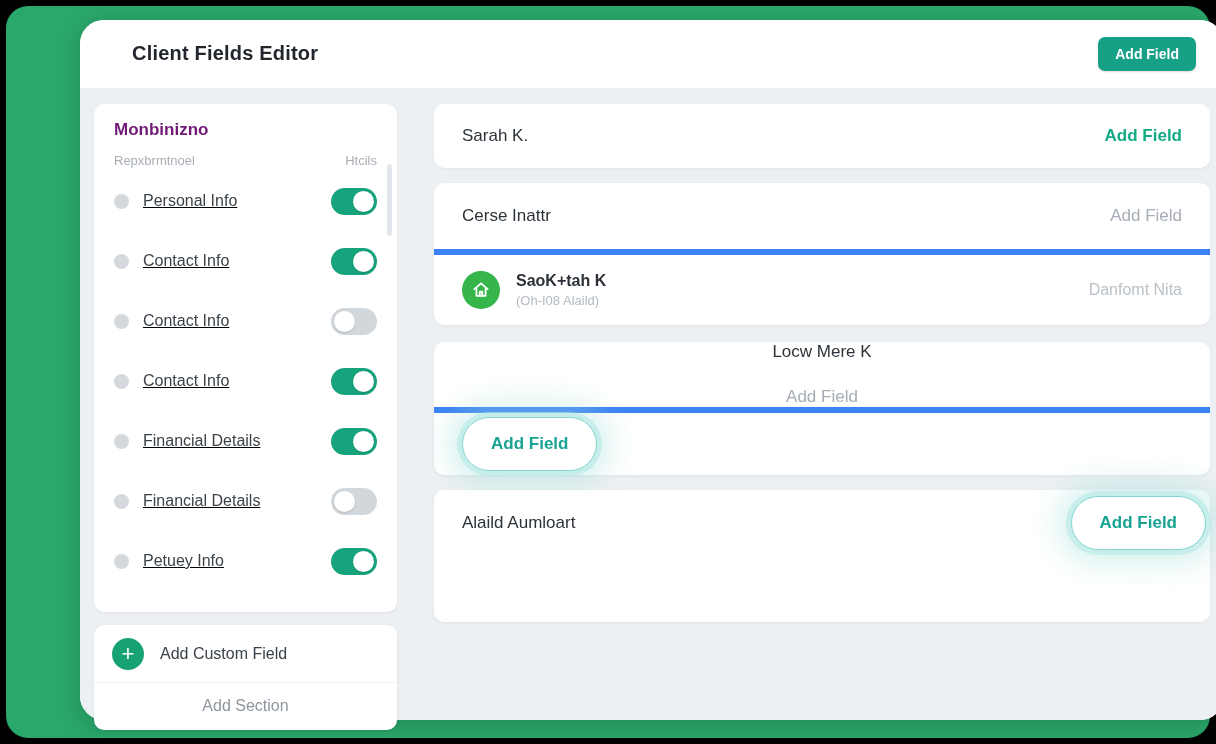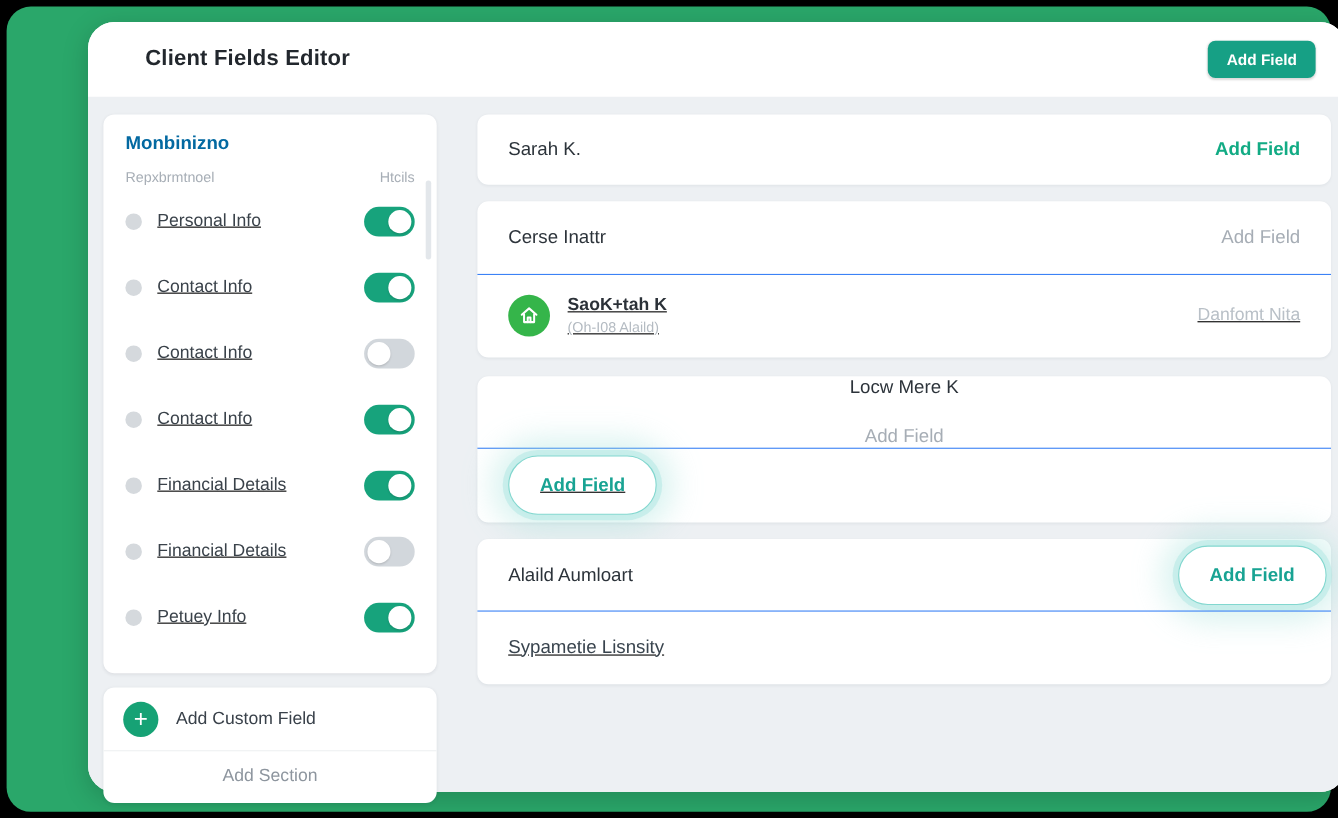--- a/index.html
+++ b/index.html
@@ -11,21 +11,21 @@
   .header{position:absolute;left:0;top:0;right:0;height:68px;border-radius:24px 24px 0 0;background:#fff;}
   .page-title{position:absolute;left:52px;top:22px;font-size:20px;font-weight:700;color:#22272d;letter-spacing:.2px;}
   .btn-primary{position:absolute;right:28px;top:17px;height:34px;padding:0 17px;background:#16a085;color:#fff;
     font-size:14px;font-weight:700;border:none;border-radius:7px;cursor:pointer;
     font-family:"Liberation Sans", sans-serif;box-shadow:0 1px 2px rgba(0,0,0,.15);}
   
   .body-bg{position:absolute;left:0;top:68px;right:0;bottom:0;background:#edf0f3;border-radius:0 0 24px 24px;}
   
   .sidebar-card{position:absolute;left:14px;top:84px;width:303px;height:508px;background:#fff;border-radius:10px;
     box-shadow:0 1px 3px rgba(25,35,45,.07);padding:16px 20px 0 20px;box-sizing:border-box;}
-  .sb-title{font-size:17px;font-weight:700;color:#0369a1;}
+  .sb-title{font-size:17px;font-weight:700;color:#701a75;}
   .sb-subrow{display:flex;justify-content:space-between;margin-top:13px;height:18px;
     font-size:13px;color:#a7aeb6;}
   .sb-scroll{position:absolute;right:5px;top:60px;width:5px;height:72px;border-radius:3px;background:#e3e7eb;}
   .sb-item{display:flex;align-items:center;height:60px;text-decoration:underline;}
   .bullet{width:15px;height:15px;border-radius:50%;background:#d5d9dd;margin-right:14px;flex:none;}
   .sb-label{flex:1;font-size:16px;color:#3a424a;}
   .toggle{position:relative;width:46px;height:27px;border-radius:14px;display:inline-block;cursor:pointer;flex:none;}
   .toggle::after{content:"";position:absolute;top:3px;width:21px;height:21px;border-radius:50%;background:#fff;
     box-shadow:0 1px 2px rgba(0,0,0,.15);}
   .toggle[data-state="on"]{background:#17a37c;}
@@ -41,21 +41,21 @@
   .acf-label{margin-left:16px;font-size:16px;color:#39414a;}
   .add-section{height:46px;display:flex;align-items:center;justify-content:center;font-size:16px;color:#8d959e;cursor:pointer;}
   
   .card{position:absolute;left:354px;width:776px;background:#fff;border-radius:10px;
     box-shadow:0 1px 3px rgba(25,35,45,.06);display:flex;flex-direction:column;}
   .c1{top:84px;height:64px;}
   .c2{top:163px;height:142px;}
   .c3{top:322px;height:133px;}
   .c4{top:470px;height:132px;}
   .row{display:flex;align-items:center;padding:0 28px;box-sizing:border-box;}
-  .row + .row{border-top:1px solid #3b82f6;text-decoration:underline;}
+  .row + .row{border-top:6px solid #3b82f6;}
   .c1 .row{height:64px;}
   .c2 .r1{height:66px;align-items:center;} .c2 .r2{height:75px;}
   .c3 .r1{height:65px;flex-direction:column;} .c3 .r2{height:67px;padding-right:4px;}
   .c4 .r1{height:65px;padding-right:4px;} .c4 .r2{height:66px;}
   .row-title{flex:1;font-size:17px;color:#2c333a;}
   .row-title.tinted{color:#39444e;}
   .link{font-size:17px;text-decoration:none;cursor:pointer;}
   .link.accent{color:#12ab84;font-weight:600;}
   .link.muted{color:#a6adb5;}
   .muted-light{font-size:16px;color:#b9c0c7;}
@@ -170,19 +170,16 @@
       <div class="row r2">
         <button class="pill">Add Field</button>
       </div>
     </section>
 
     <section class="card c4">
       <div class="row r1">
         <span class="row-title">Alaild Aumloart</span>
         <button class="pill">Add Field</button>
       </div>
-      <div class="row r2">
-        <span class="row-title tinted">Sypametie Lisnsity</span>
-      </div>
     </section>
 
   </div>
 </div>
 
 </body></html>

